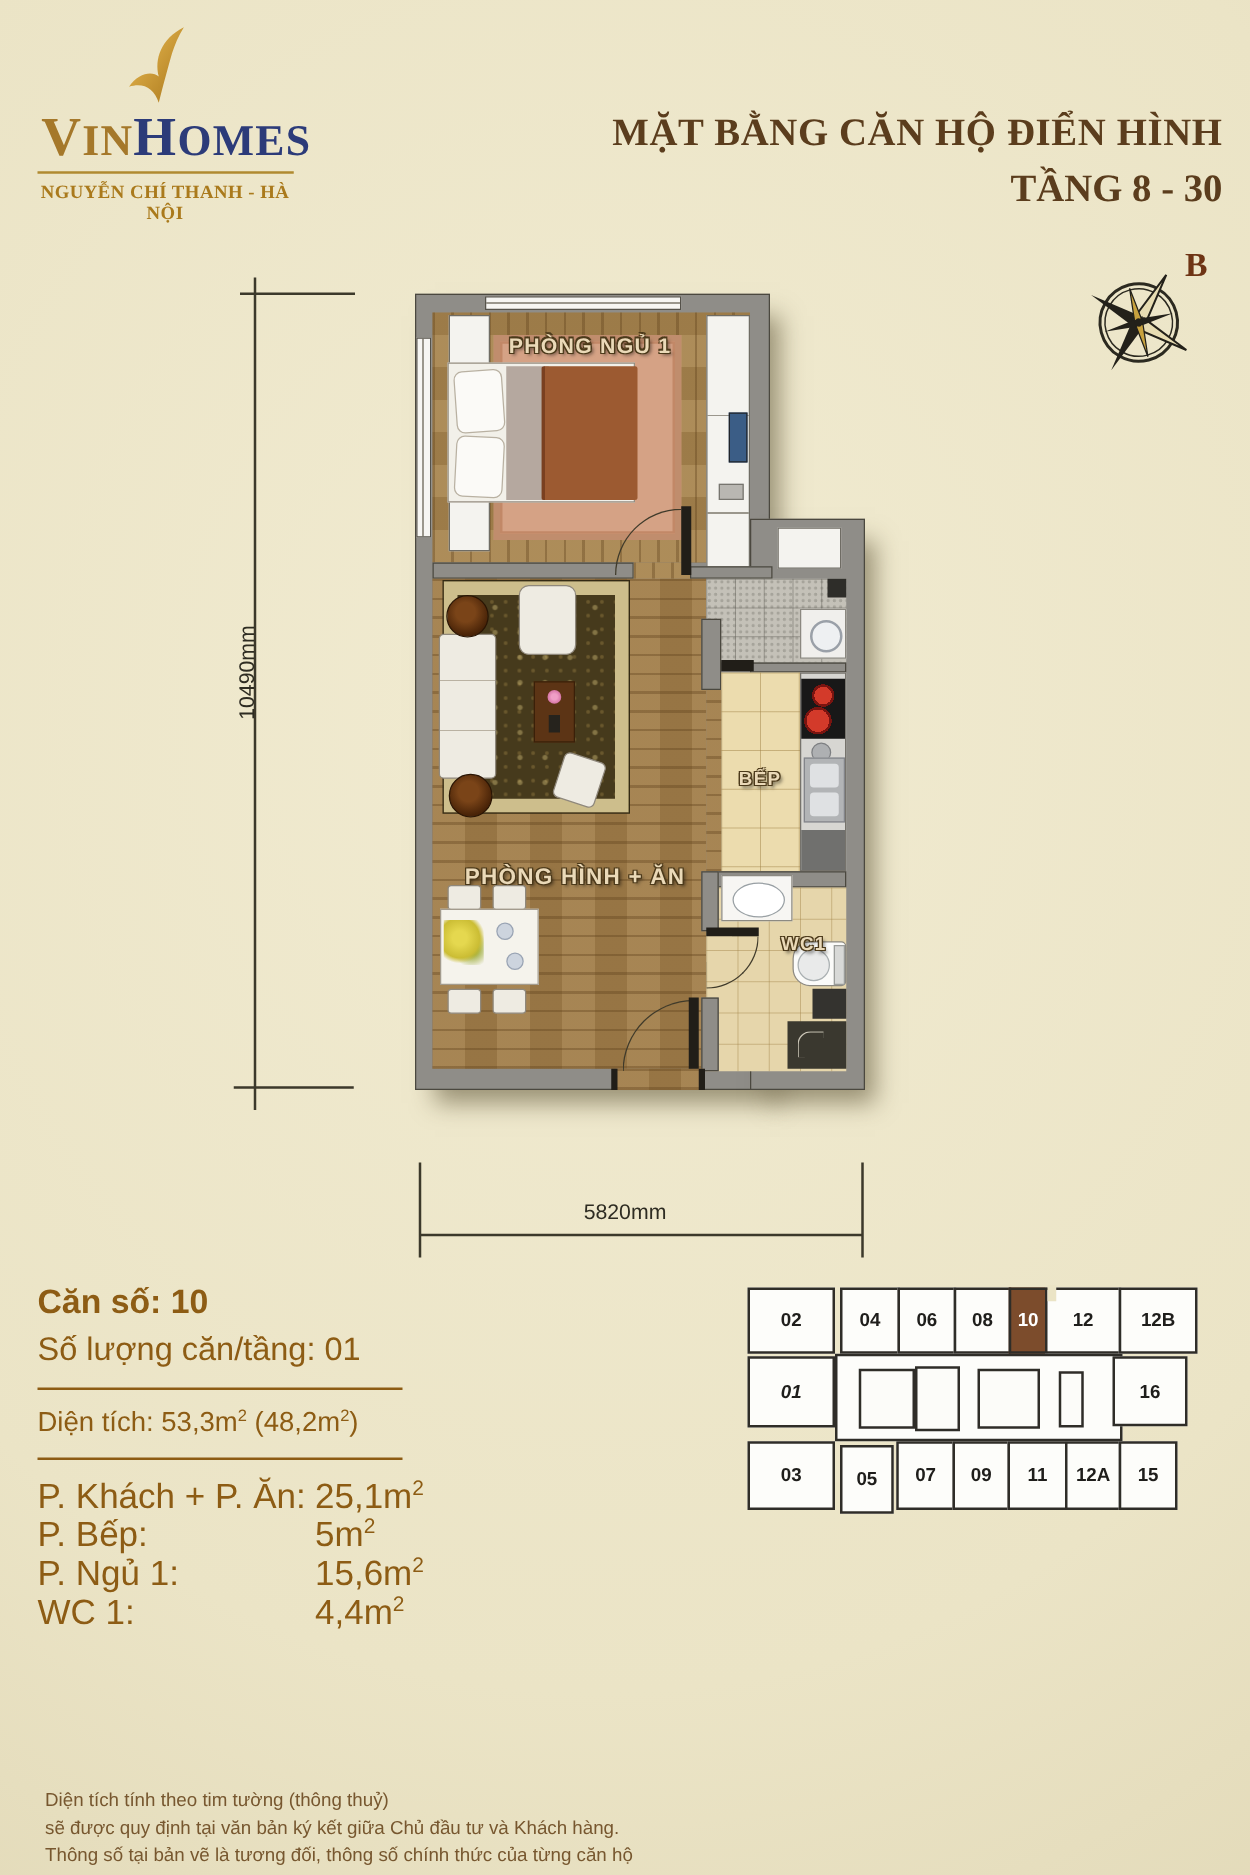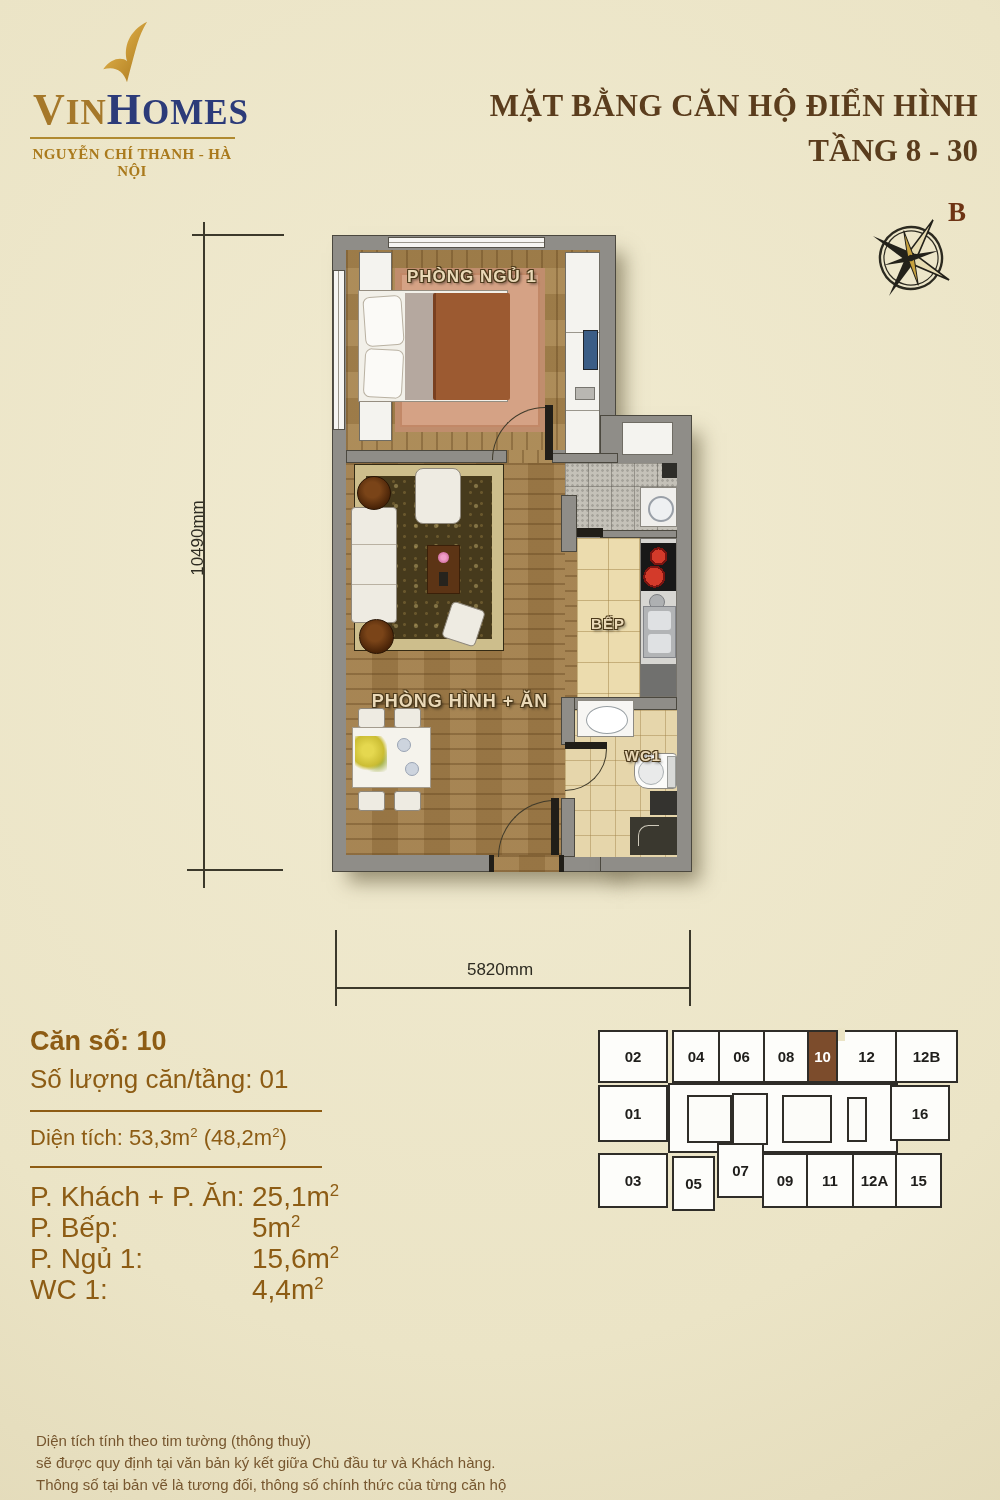--- a/index.html
+++ b/index.html
@@ -258,26 +258,26 @@
     <div class="kel" style="left:249px;top:69px;width:20px;height:45px;"></div>
 
     <div class="kcell" style="left:0;top:2px;width:70px;height:53px;">02</div>
     <div class="kcell" style="left:74px;top:2px;width:48px;height:53px;">04</div>
     <div class="kcell" style="left:120px;top:2px;width:47px;height:53px;">06</div>
     <div class="kcell" style="left:165px;top:2px;width:46px;height:53px;">08</div>
     <div class="kcell hl" style="left:209px;top:2px;width:31px;height:53px;">10</div>
     <div class="kcell" style="left:238px;top:2px;width:61px;height:53px;">12</div>
     <div class="kcell" style="left:297px;top:2px;width:63px;height:53px;">12B</div>
 
-    <div class="kcell" style="left:0;top:57px;width:70px;height:57px;">01</div>
+    <div class="kcell" style="left:0;top:57px;width:70px;height:57px;font-style:italic;">01</div>
     <div class="kcell" style="left:292px;top:57px;width:60px;height:56px;">16</div>
 
     <div class="kcell" style="left:0;top:125px;width:70px;height:55px;">03</div>
     <div class="kcell" style="left:74px;top:128px;width:43px;height:55px;">05</div>
-    <div class="kcell" style="left:119px;top:115px;width:47px;height:55px;">07</div>
+    <div class="kcell" style="left:119px;top:125px;width:47px;height:55px;">07</div>
     <div class="kcell" style="left:164px;top:125px;width:46px;height:55px;">09</div>
     <div class="kcell" style="left:208px;top:125px;width:48px;height:55px;">11</div>
     <div class="kcell" style="left:254px;top:125px;width:45px;height:55px;">12A</div>
     <div class="kcell" style="left:297px;top:125px;width:47px;height:55px;">15</div>
 
     <div class="knotch" style="left:240px;top:0;width:7px;height:13px;"></div>
     <div class="knotch" style="left:70px;top:158px;width:4px;height:22px;"></div>
   </div>
 
   <div class="footer">

